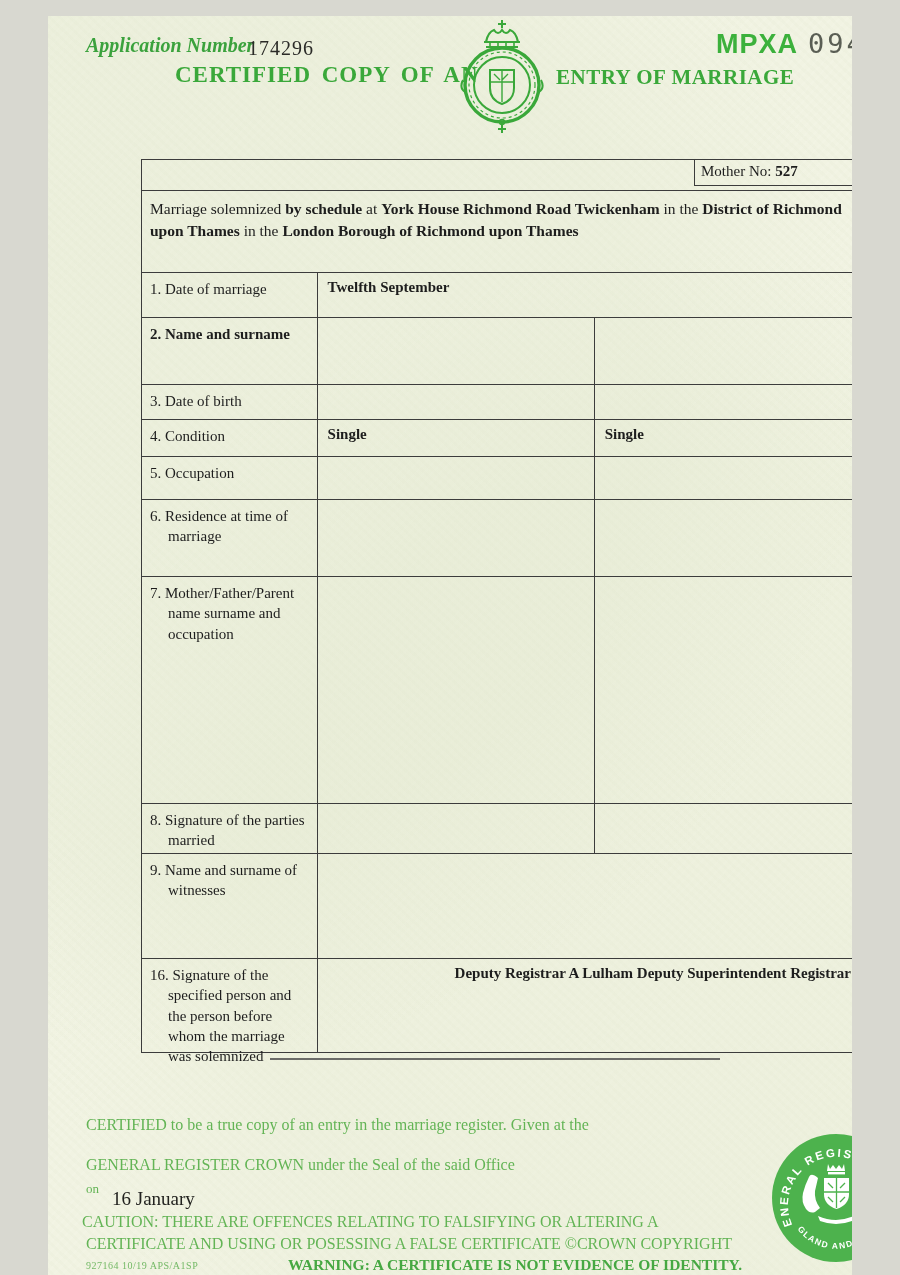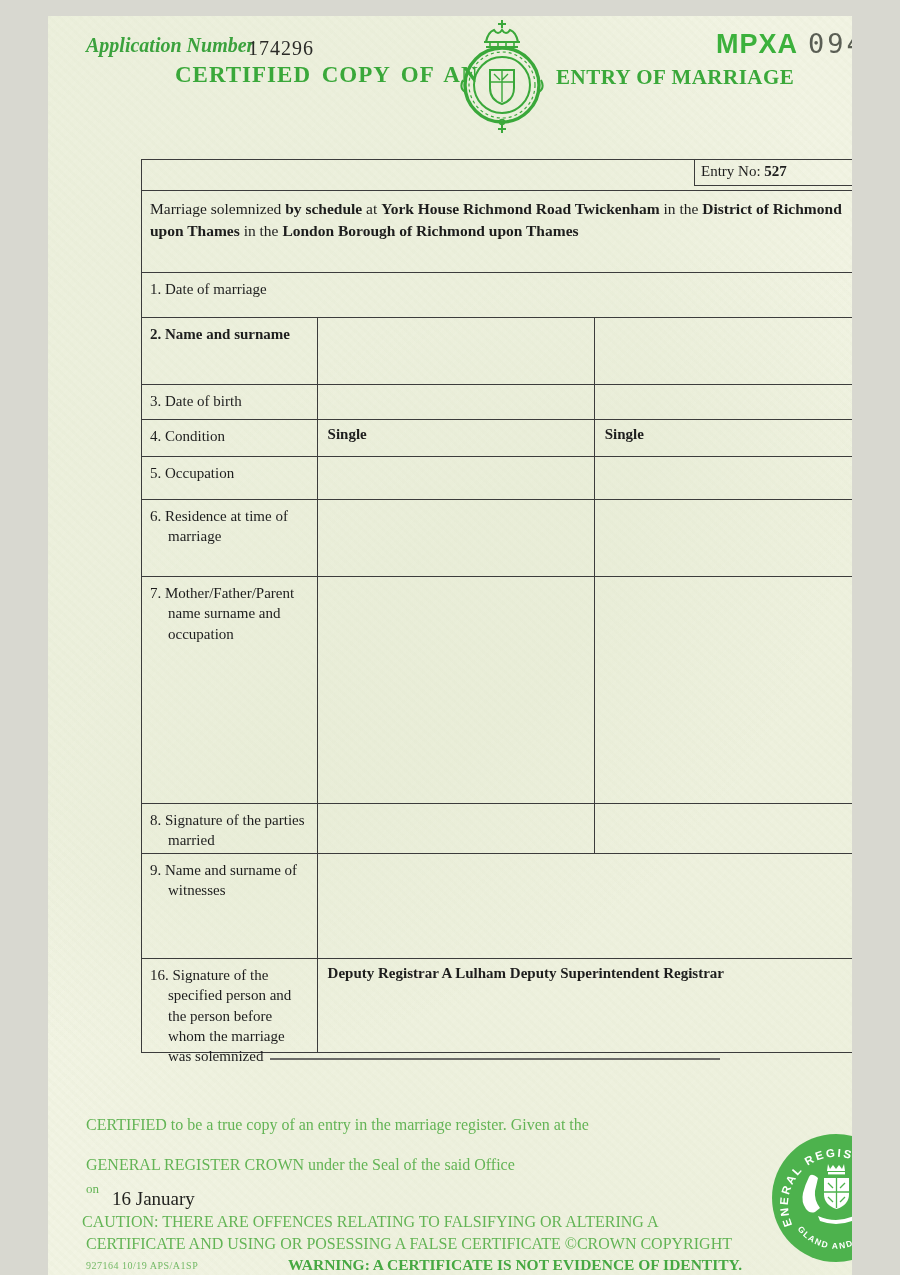--- a/index.html
+++ b/index.html
@@ -39,21 +39,21 @@
   .hdr-row{height:30px;}
   .hdr-title{flex:1;margin-right:163px;text-align:center;font-weight:bold;font-size:20px;letter-spacing:1px;padding-top:3px;}
   .entry-cell{position:absolute;right:0;top:0;width:163px;height:26px;border-left:1px solid #3c3c3c;border-bottom:1px solid #3c3c3c;box-sizing:border-box;padding:3px 0 0 6px;font-size:15px;}
   .desc-row{height:82px;}
   .desc-cell{padding:7px 10px 0 8px;line-height:1.45;font-size:15.5px;}
   .b{font-weight:bold;}
   .label-col{width:175px;box-sizing:border-box;padding:6px 6px 0 26px;text-indent:-18px;line-height:1.35;}
   .val-a{width:278px;box-sizing:border-box;border-left:1px solid #3c3c3c;padding:6px 6px 0 10px;font-weight:bold;}
   .val-b{width:264px;box-sizing:border-box;border-left:1px solid #3c3c3c;padding:6px 6px 0 10px;font-weight:bold;}
   .val-span{width:542px;box-sizing:border-box;border-left:1px solid #3c3c3c;padding:6px 6px 0 10px;font-weight:bold;}
-  .val-center{text-align:left;}
+  .val-center{text-align:right;}
   .r1{height:45px;} .r2{height:67px;font-weight:bold;} .r3{height:35px;} .r4{height:37px;} .r5{height:43px;}
   .r6{height:77px;} .r7{height:227px;} .r8{height:50px;} .r9{height:105px;} .r10{height:94px;}
   .table-underline{left:222px;top:1042px;width:450px;height:2px;background:#4a4a4a;opacity:.8;}
   
   .green-line{color:#63b455;font-size:16px;}
   .cert1{left:38px;top:1100px;}
   .cert2{left:38px;top:1140px;}
   .on-label{left:38px;top:1165px;color:#63b455;font-size:13px;}
   .date-val{left:64px;top:1172px;color:#22221f;font-size:19px;}
   .caution1{left:34px;top:1197px;}
@@ -96,33 +96,34 @@
 
       <path d="M56 104 v5 M52 111 h8 M56 109 v6" stroke-width="2"></path>
       <circle cx="56" cy="104" r="2.4" stroke-width="1.6"></circle>
     </g>
   </svg>
 
   <div class="abs cert-table">
 
     <div class="trow hdr-row">
       <div class="entry-cell">
-        <span>Entry No:</span>
+        <span>Mother No:</span>
         <span class="b">527</span>
       </div>
     </div>
 
     <div class="trow desc-row">
       <div class="desc-cell">
         <span>Marriage solemnized </span><span class="b">by schedule</span><span> at </span><span class="b">York House Richmond Road Twickenham</span><span> in the </span><span class="b">District of Richmond upon Thames</span><span> in the </span><span class="b">London Borough of Richmond upon Thames</span>
       </div>
     </div>
 
     <div class="trow r1">
       <div class="label-col">1. Date of marriage</div>
+      <div class="val-span">Twelfth September</div>
     </div>
 
     <div class="trow r2">
       <div class="label-col">2. Name and surname</div>
       <div class="val-a"></div>
       <div class="val-b"></div>
     </div>
 
     <div class="trow r3">
       <div class="label-col">3. Date of birth</div>

